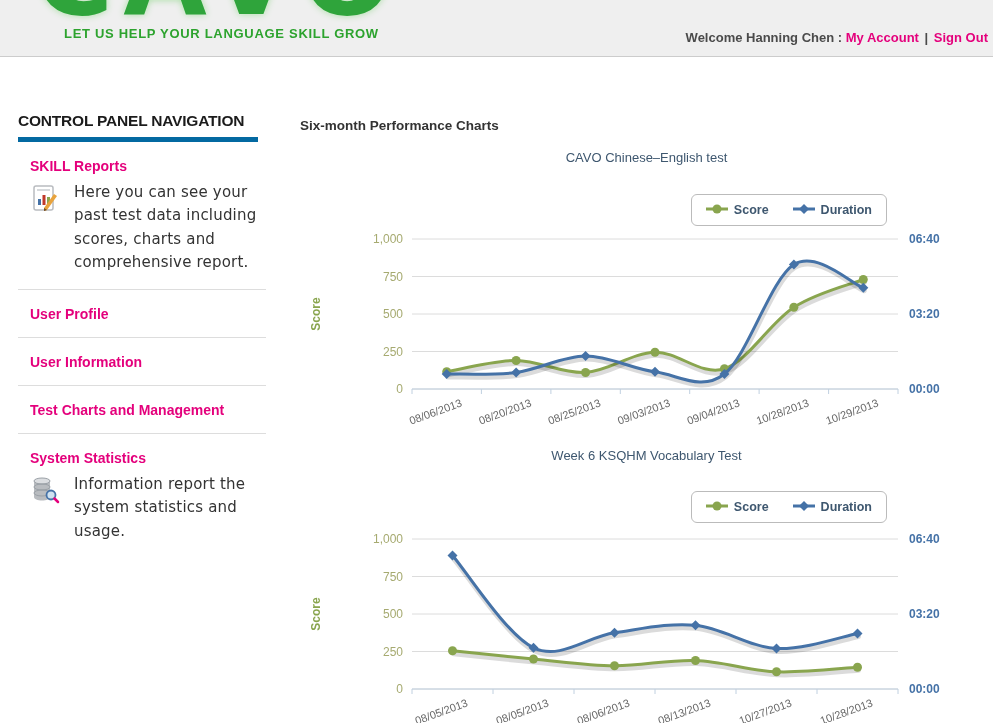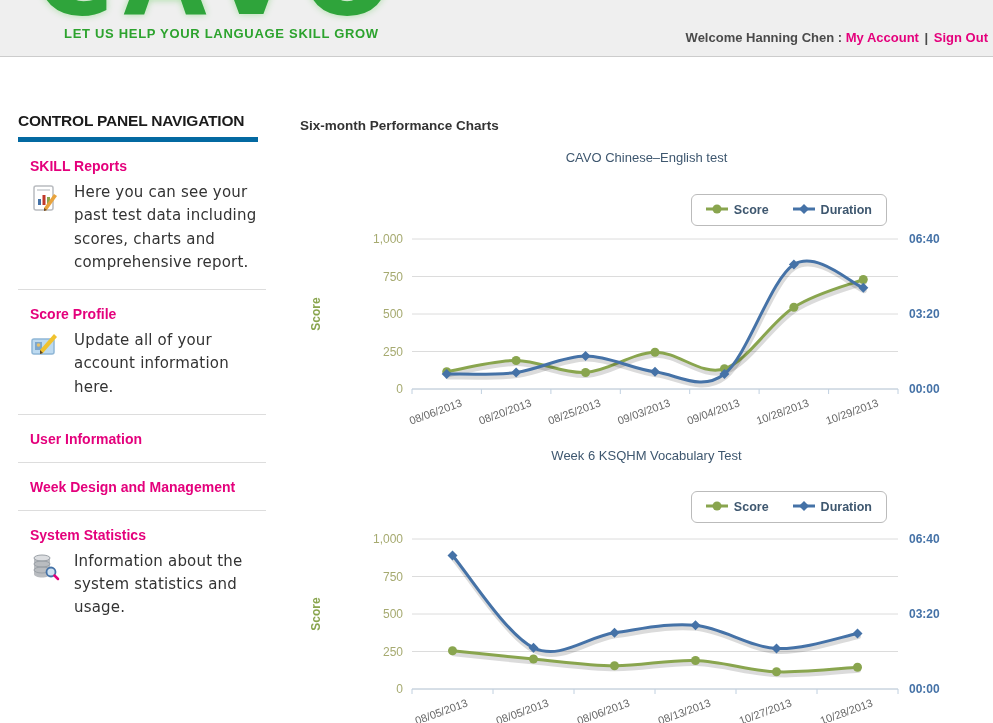--- a/index.html
+++ b/index.html
@@ -101,60 +101,48 @@
           <polygon points="17,27 27,13 24,11 14,25 14,28" fill="#e8a33d"></polygon>
           <polygon points="14,25 14,28 17,27" fill="#6b4a2b"></polygon>
         </svg>
       </span>
       <div class="item-desc">Here you can see your past test data including scores, charts and comprehensive report.</div>
     </div>
     <hr class="nav-sep">
   </div>
 
   <div class="nav-item">
-    <a class="item-title">Score Profile</a>
-    <div class="item-body">
-      <span class="icon">
-        <svg width="30" height="30" viewBox="0 0 30 30">
-          <rect x="2" y="8" width="22" height="15" rx="2" fill="#bddaf0" stroke="#8fb6d6" stroke-width="1.5"></rect>
-          <rect x="5" y="11" width="7" height="8" fill="#7da7cc"></rect>
-          <circle cx="8.5" cy="14" r="1.8" fill="#e8c06a"></circle>
-          <polygon points="13,22 27,6 24,3 10,19 10,23" fill="#f0c22e"></polygon>
-          <polygon points="10,19 10,23 13,22" fill="#5b4426"></polygon>
-        </svg>
-      </span>
-      <div class="item-desc">Update all of your account information here.</div>
-    </div>
+    <a class="item-title">User Profile</a>
     <hr class="nav-sep">
   </div>
 
   <div class="nav-item">
     <a class="item-title">User Information</a>
     <hr class="nav-sep">
   </div>
 
   <div class="nav-item">
-    <a class="item-title">Week Design and Management</a>
+    <a class="item-title">Test Charts and Management</a>
     <hr class="nav-sep">
   </div>
 
   <div class="nav-item">
     <a class="item-title">System Statistics</a>
     <div class="item-body">
       <span class="icon">
         <svg width="30" height="30" viewBox="0 0 30 30">
           <path d="M4 6v16c0 2 3.6 3.5 8 3.5s8-1.5 8-3.5V6z" fill="#b9bcc0"></path>
           <ellipse cx="12" cy="6" rx="8" ry="3" fill="#dcdee1" stroke="#9aa0a6"></ellipse>
           <ellipse cx="12" cy="12" rx="8" ry="3" fill="none" stroke="#9aa0a6"></ellipse>
           <ellipse cx="12" cy="18" rx="8" ry="3" fill="none" stroke="#9aa0a6"></ellipse>
           <circle cx="21" cy="20" r="4.5" fill="#cfe2f1" stroke="#4572A7" stroke-width="1.8"></circle>
           <line x1="24.5" y1="23.5" x2="28" y2="27" stroke="#e4007c" stroke-width="2.5" stroke-linecap="round"></line>
         </svg>
       </span>
-      <div class="item-desc">Information about the system statistics and usage.</div>
+      <div class="item-desc">Information report the system statistics and usage.</div>
     </div>
   </div>
 </div>
 
 <div class="main">
   <div class="main-heading">Six-month Performance Charts</div>
 
   <div class="chart-title" id="chart1-title">CAVO Chinese–English test</div>
 
   <div class="legend" id="legend1">

